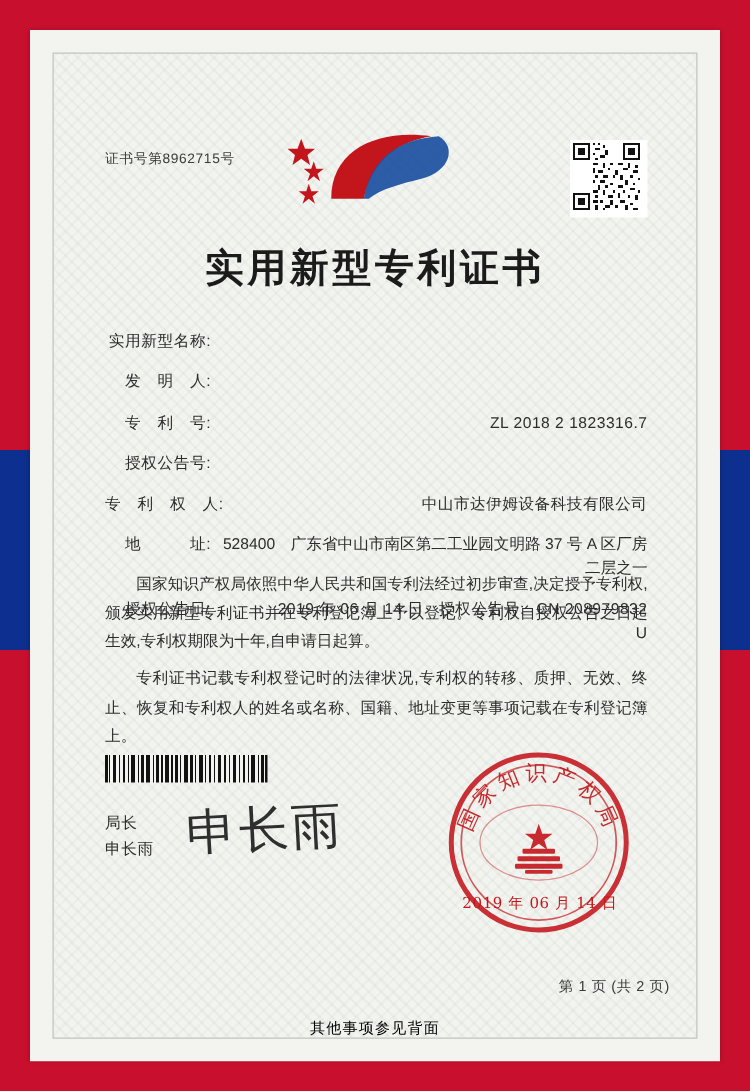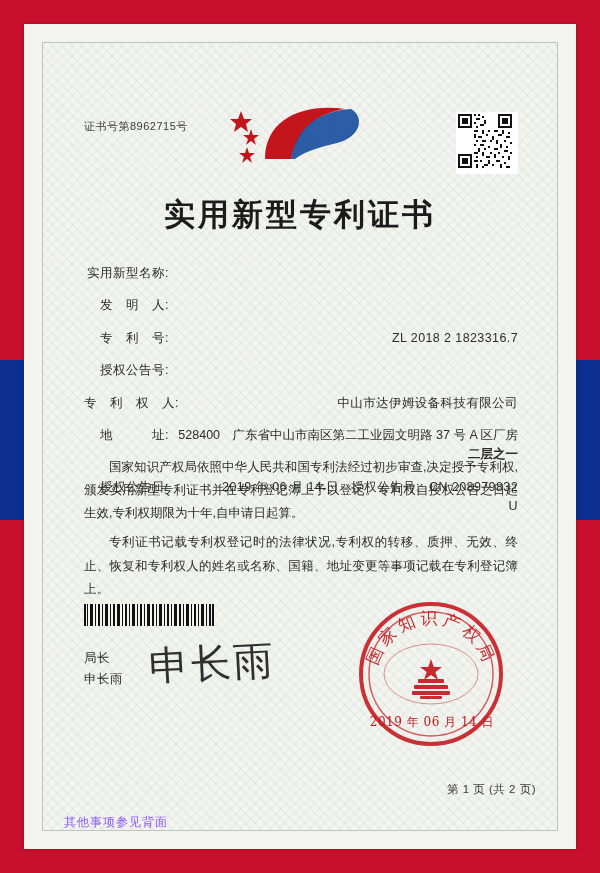--- a/index.html
+++ b/index.html
@@ -172,21 +172,21 @@
     letter-spacing: .5px;
   }
   .fvalue2 {
     flex: 1 1 auto;
     margin-left: 8px;
     letter-spacing: .4px;
   }
   .fvalue-2line {
     flex: 1 1 auto;
   }
-  .fvalue-2line .l2 { display: block; font-weight: bold; }
+  .fvalue-2line .l2 { display: block; }
 
   
   .paras {
     position: absolute;
     left: 20px;
     right: 18px;
     top: 392px;
     font-size: 12.5px;
     color: #2c2c2c;
     line-height: 1.85;
@@ -255,23 +255,23 @@
     text-align: right;
     font-size: 11.5px;
     color: #3b3b3b;
     letter-spacing: .5px;
   }
   .footnote {
     position: absolute;
     left: 0;
     right: 0;
     top: 750px;
-    text-align: left;
+    text-align: center;
     font-size: 12px;
-    color: #8b5cf6;
+    color: #000000;
     letter-spacing: 1px;
   }
 </style>
 </head>
 <body>
 
 <div class="page">
   <div class="band-blue"></div>
   <div class="corner-red-tl"></div>
   <div class="corner-red-tr"></div>

